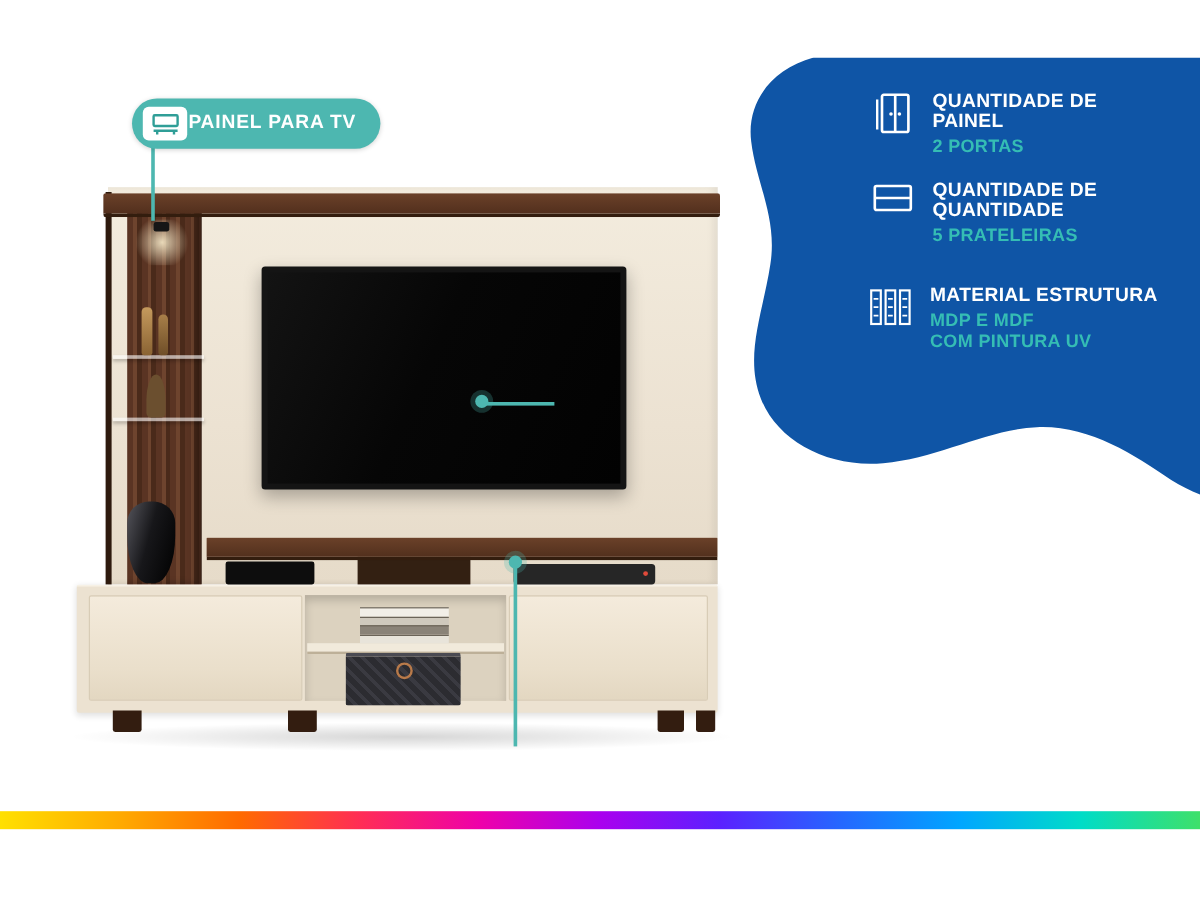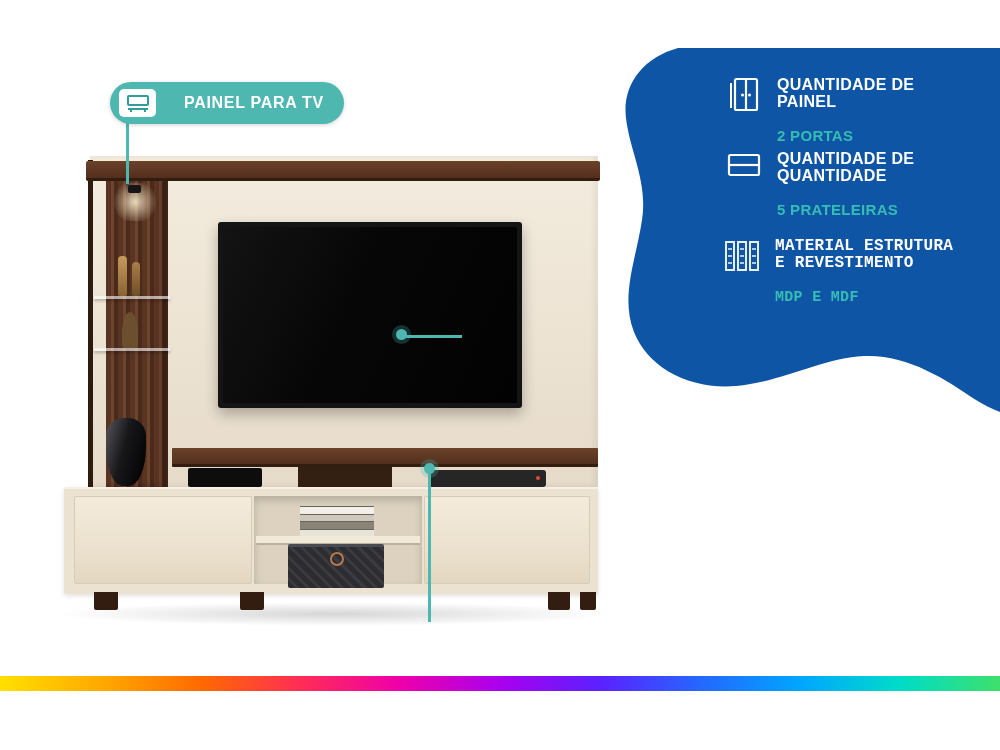--- a/index.html
+++ b/index.html
@@ -8,30 +8,30 @@
     font-family:"Liberation Sans",sans-serif;
   }
   .abs{position:absolute;}
 
   
   .blob-svg{position:absolute;left:618px;top:48px;width:382px;height:380px;z-index:2;}
   .spec{position:absolute;display:flex;align-items:flex-start;gap:13px;z-index:4;width:260px;}
   .spec-icon{width:40px;display:flex;justify-content:center;padding-top:1px;flex:0 0 40px;}
   .spec-text{display:flex;flex-direction:column;}
   .spec-title span{display:block;color:#ffffff;font-weight:bold;font-size:16px;line-height:17px;letter-spacing:.3px;}
-  .spec-value{margin-top:17px;}
+  .spec-value{margin-top:4px;}
   .spec-value span{display:block;color:#35bdb4;font-weight:bold;font-size:15px;line-height:17px;letter-spacing:.3px;}
   #spec-0{left:724px;top:76px;}
   #spec-1{left:724px;top:150px;}
-  #spec-2{left:722px;top:238px;font-family:Liberation Mono, monospace;}
+  #spec-2{left:722px;top:238px;}
 
   
   .pill{
     position:absolute;background:#4db7b0;border-radius:24px;display:flex;align-items:center;
-    gap:28px;padding:7px 20px 7px 9px;z-index:6;box-shadow:0 1px 4px rgba(0,0,0,.18);
+    gap:1px;padding:7px 20px 7px 9px;z-index:6;box-shadow:0 1px 4px rgba(0,0,0,.18);
   }
   .pill .icon-box{background:#fff;width:37px;height:28px;border-radius:5px;display:flex;align-items:center;justify-content:center;flex:0 0 37px;}
   .pill .label{color:#fff;font-weight:bold;font-size:16px;letter-spacing:.7px;white-space:nowrap;}
   #pill-painel{left:110px;top:82px;}
   #pill-ate70{left:462px;top:322px;}
   #pill-classico{left:385px;top:621px;}
 
   .callout-line{position:absolute;background:#4db7b0;z-index:5;}
   #line-painel{left:126px;top:122px;width:3px;height:62px;}
   #line-ate70{left:403px;top:335px;width:59px;height:3px;}
@@ -244,24 +244,24 @@
         <line x1="17" y1="17" x2="21" y2="17" stroke="#fff" stroke-width="1.4"></line>
         <line x1="17" y1="24" x2="21" y2="24" stroke="#fff" stroke-width="1.4"></line>
         <line x1="29" y1="10" x2="33" y2="10" stroke="#fff" stroke-width="1.4"></line>
         <line x1="29" y1="17" x2="33" y2="17" stroke="#fff" stroke-width="1.4"></line>
         <line x1="29" y1="24" x2="33" y2="24" stroke="#fff" stroke-width="1.4"></line>
       </svg>
     </div>
     <div class="spec-text">
       <div class="spec-title">
         <span>MATERIAL ESTRUTURA</span>
-        <span>E REVESTIMENTO</span>
       </div>
       <div class="spec-value">
         <span>MDP E MDF</span>
+        <span>COM PINTURA UV</span>
       </div>
     </div>
   </div>
 
   <div class="callout-line" id="line-painel"></div>
   <div class="pill" id="pill-painel">
     <div class="icon-box">
       <svg width="24" height="19" viewBox="0 0 24 19">
         <rect x="2" y="2" width="20" height="9" rx="1" fill="none" stroke="#2f9e97" stroke-width="2"></rect>
         <line x1="2" y1="15" x2="22" y2="15" stroke="#2f9e97" stroke-width="2"></line>

